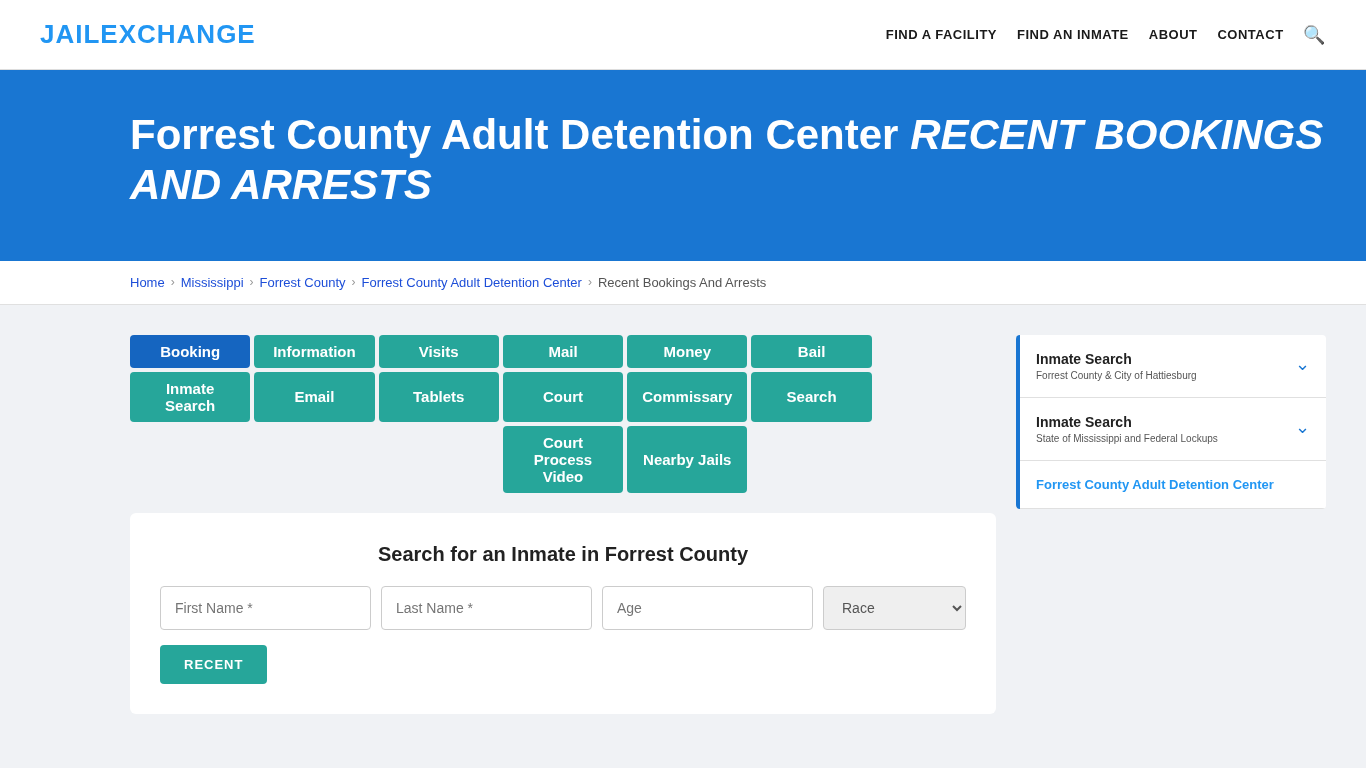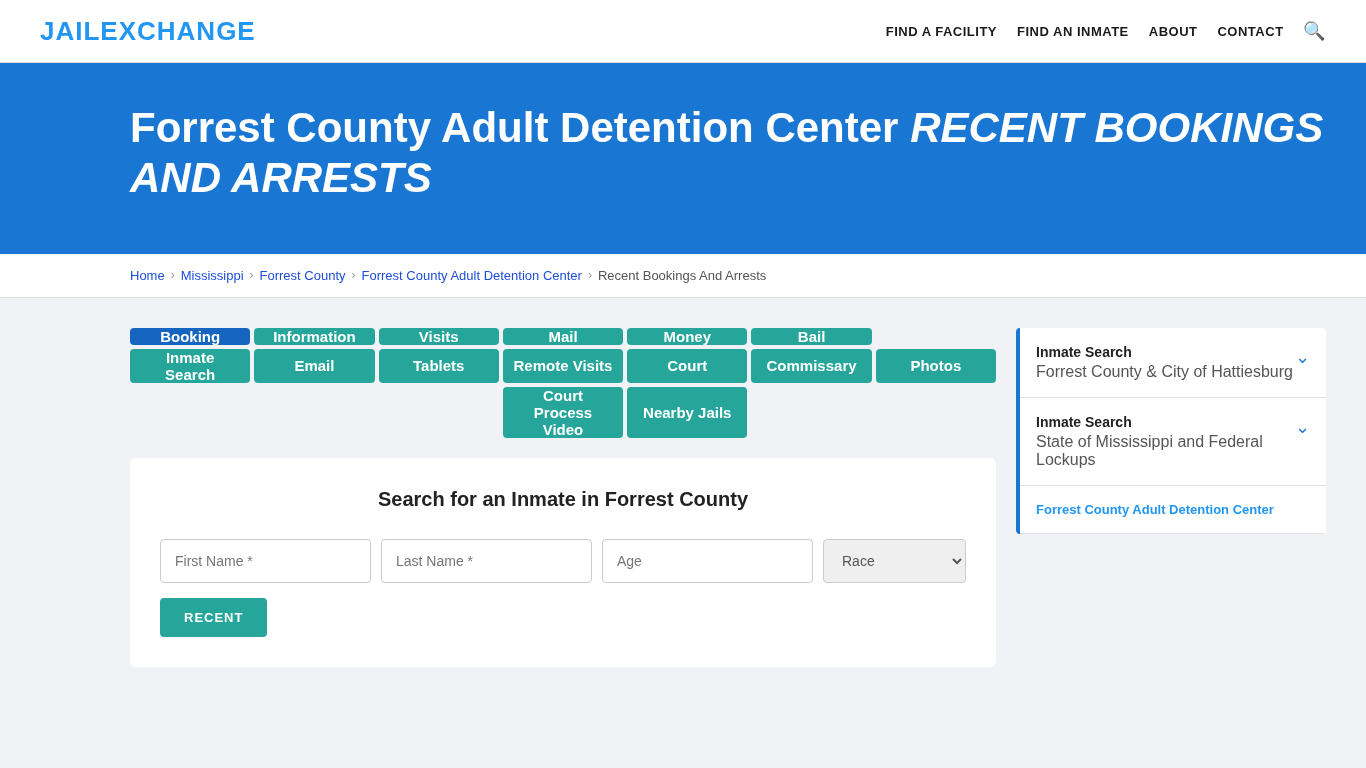--- a/index.html
+++ b/index.html
@@ -5,21 +5,21 @@
     * { margin: 0; padding: 0; box-sizing: border-box; }
     body { font-family: Arial, sans-serif; background: #f0f2f5; color: #333; width: 1366px; }
 
     
     .header {
       background: #fff;
       display: flex;
       align-items: center;
       justify-content: space-between;
       padding: 0 40px;
-      height: 63px;
+      height: 70px;
       border-bottom: 1px solid #ddd;
     }
     .logo {
       font-size: 26px;
       font-weight: 900;
       color: #1a1a1a;
       letter-spacing: 1px;
     }
     .logo span { color: #2196f3; }
     .nav { display: flex; align-items: center; gap: 20px; }
@@ -91,21 +91,21 @@
       gap: 4px;
       margin-bottom: 4px;
     }
     .btn-grid-row3 {
       display: grid;
       grid-template-columns: repeat(7, 1fr);
       gap: 4px;
       margin-bottom: 20px;
     }
     .nav-btn {
-      padding: 0 10px;
+      padding: 8px 10px;
       border: none;
       border-radius: 4px;
       font-size: 15px;
       font-weight: 600;
       cursor: pointer;
       color: white;
       background: #26a69a;
       text-align: center;
     }
     .nav-btn.active { background: #1565c0; }
@@ -113,21 +113,21 @@
     
     .search-box {
       background: #fff;
       border-radius: 6px;
       padding: 30px;
     }
     .search-box h2 {
       text-align: center;
       font-size: 20px;
       font-weight: 700;
-      margin-bottom: 28px;
+      margin-bottom: 20px;
       color: #222;
     }
     .search-form {
       display: flex;
       gap: 10px;
       margin-bottom: 15px;
     }
     .search-form input, .search-form select {
       border: 1px solid #ccc;
       border-radius: 4px;
@@ -164,21 +164,21 @@
       justify-content: space-between;
       align-items: flex-start;
       cursor: pointer;
     }
     .sidebar-item-text .title {
       font-size: 14px;
       font-weight: 700;
       color: #222;
     }
     .sidebar-item-text .subtitle {
-      font-size: 16px;
+      font-size: 10px;
       color: #555;
       margin-top: 3px;
     }
     .sidebar-chevron {
       color: #1976d2;
       font-size: 18px;
       margin-top: 2px;
     }
     .sidebar-item-simple {
       padding: 16px 16px;
@@ -235,24 +235,23 @@
       <button class="nav-btn">Visits</button>
       <button class="nav-btn">Mail</button>
       <button class="nav-btn">Money</button>
       <button class="nav-btn">Bail</button>
     </div>
 
     <div class="btn-grid-row2">
       <button class="nav-btn">Inmate Search</button>
       <button class="nav-btn">Email</button>
       <button class="nav-btn">Tablets</button>
-      <button class="nav-btn">Remote Visits</button>
       <button class="nav-btn">Court</button>
       <button class="nav-btn">Commissary</button>
-      <button class="nav-btn">Photos</button>
+      <button class="nav-btn">Search</button>
     </div>
 
     <div class="btn-grid-row3">
       <div style="visibility:hidden"></div>
       <div style="visibility:hidden"></div>
       <div style="visibility:hidden"></div>
       <button class="nav-btn">Court Process Video</button>
       <button class="nav-btn">Nearby Jails</button>
       <div style="visibility:hidden"></div>
       <div style="visibility:hidden"></div>

